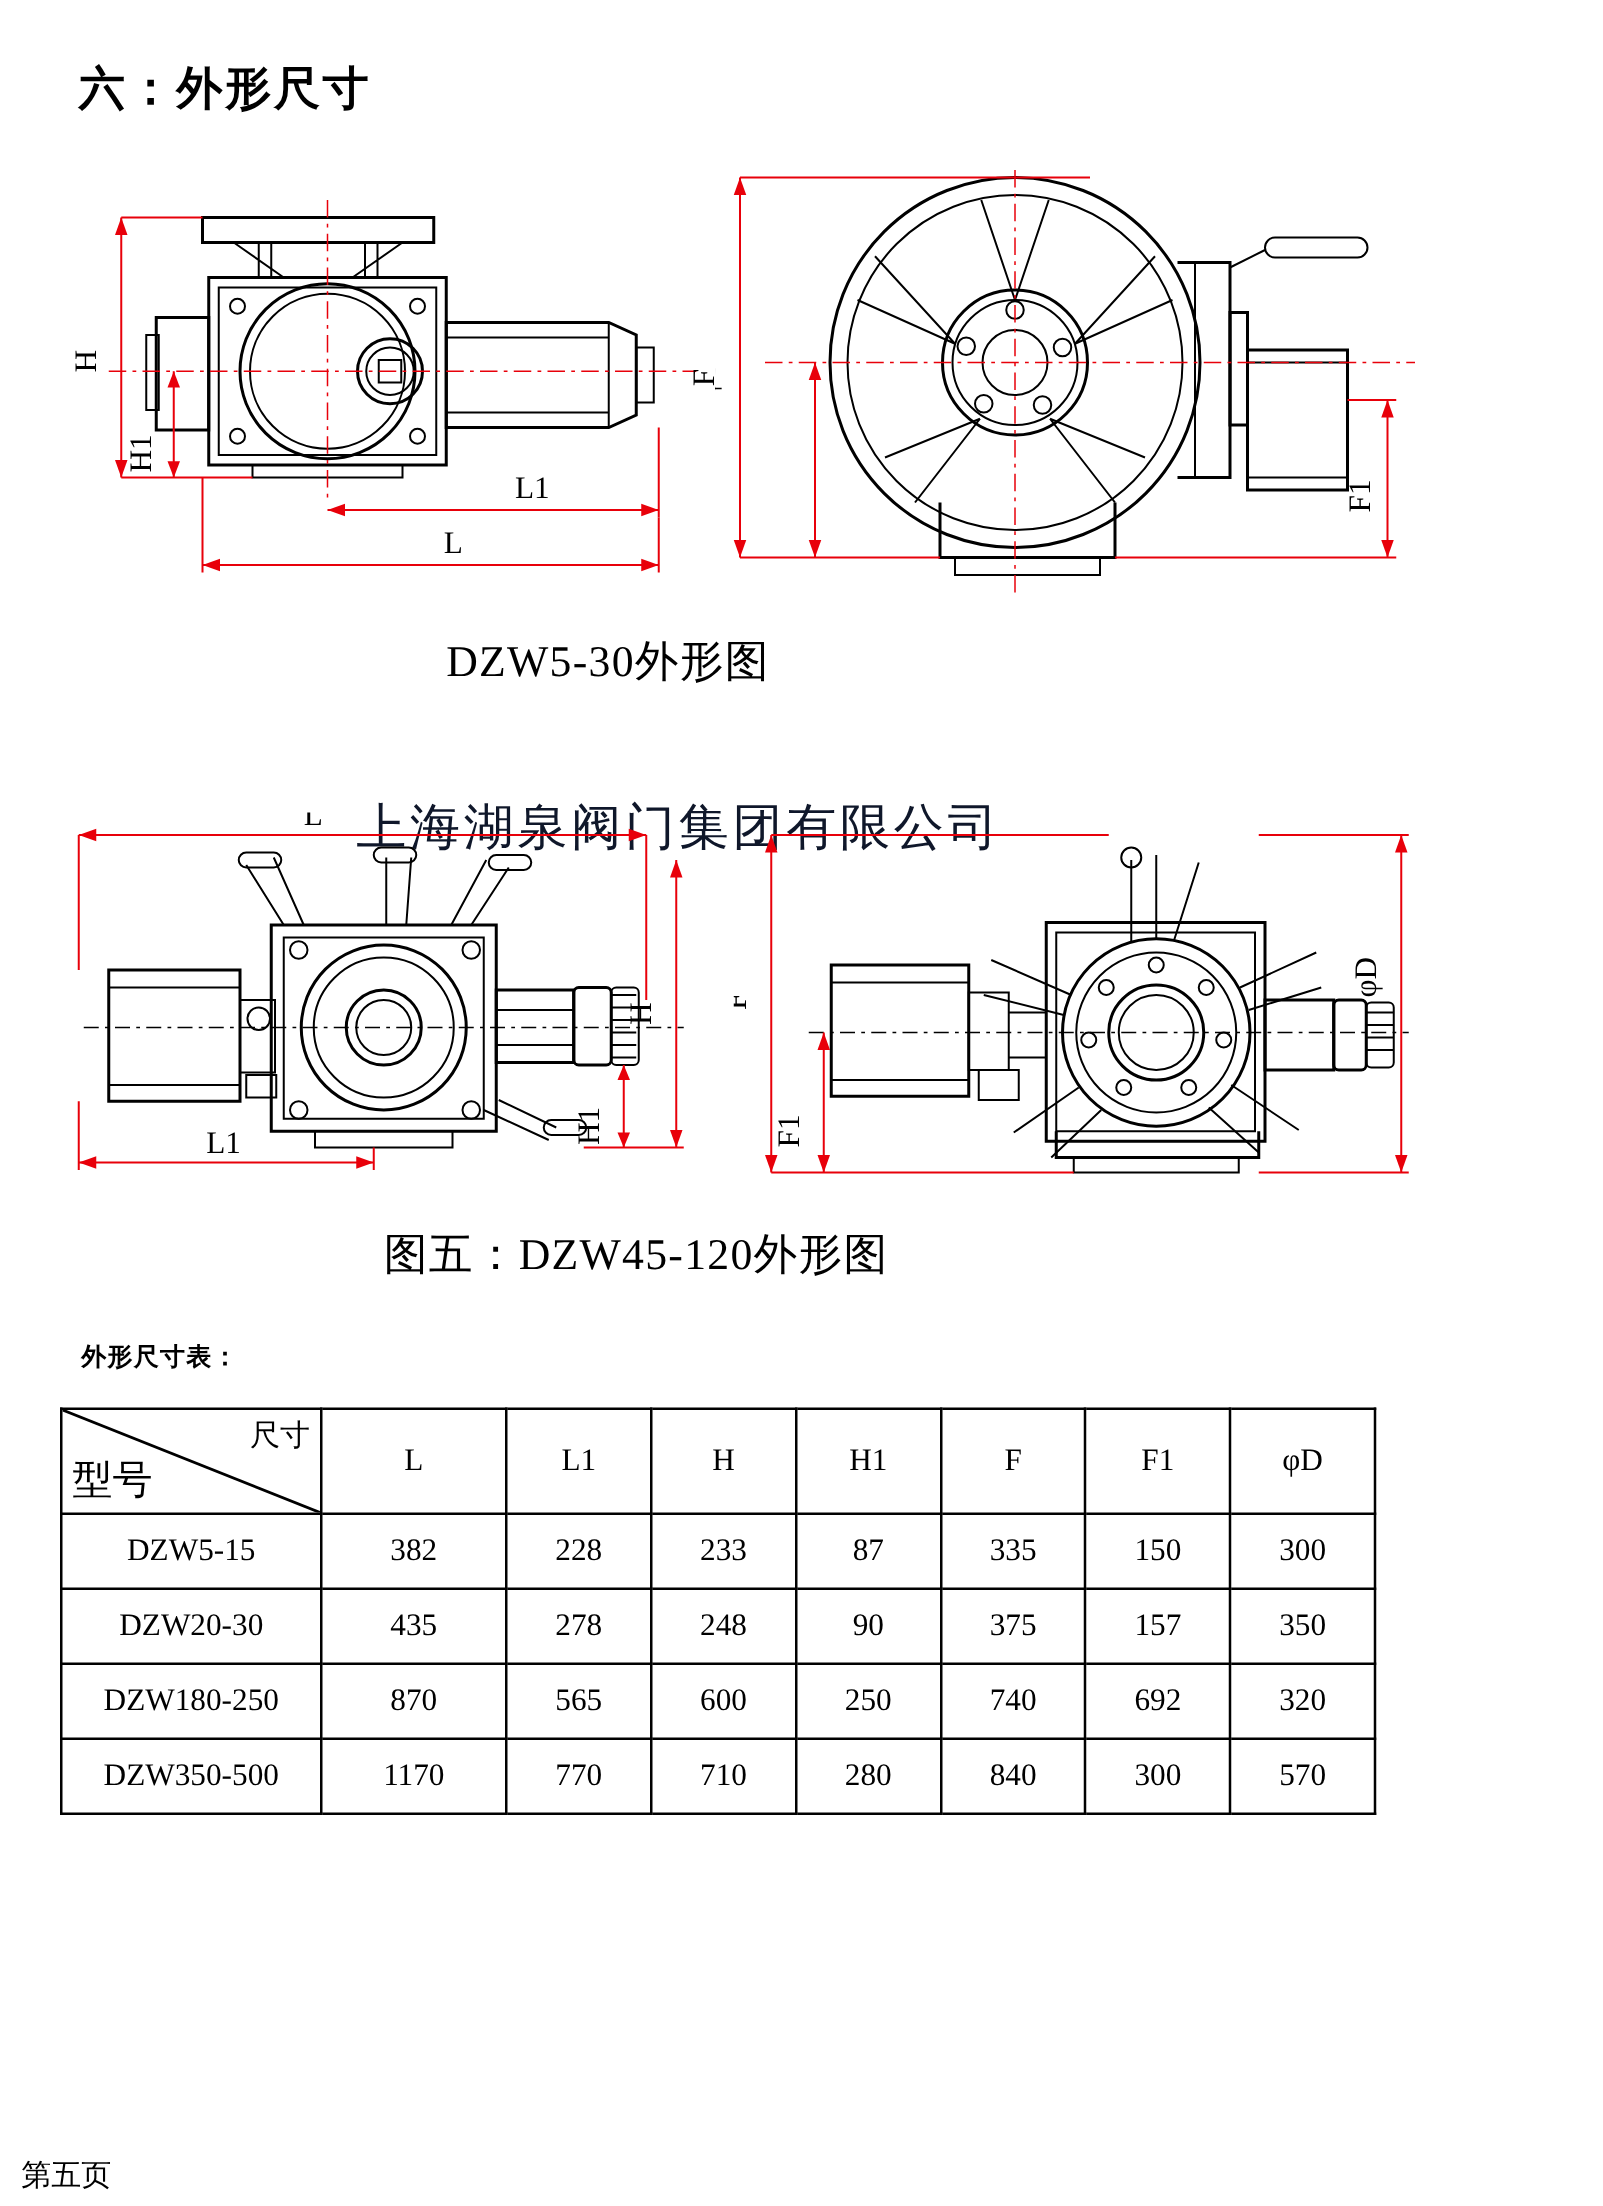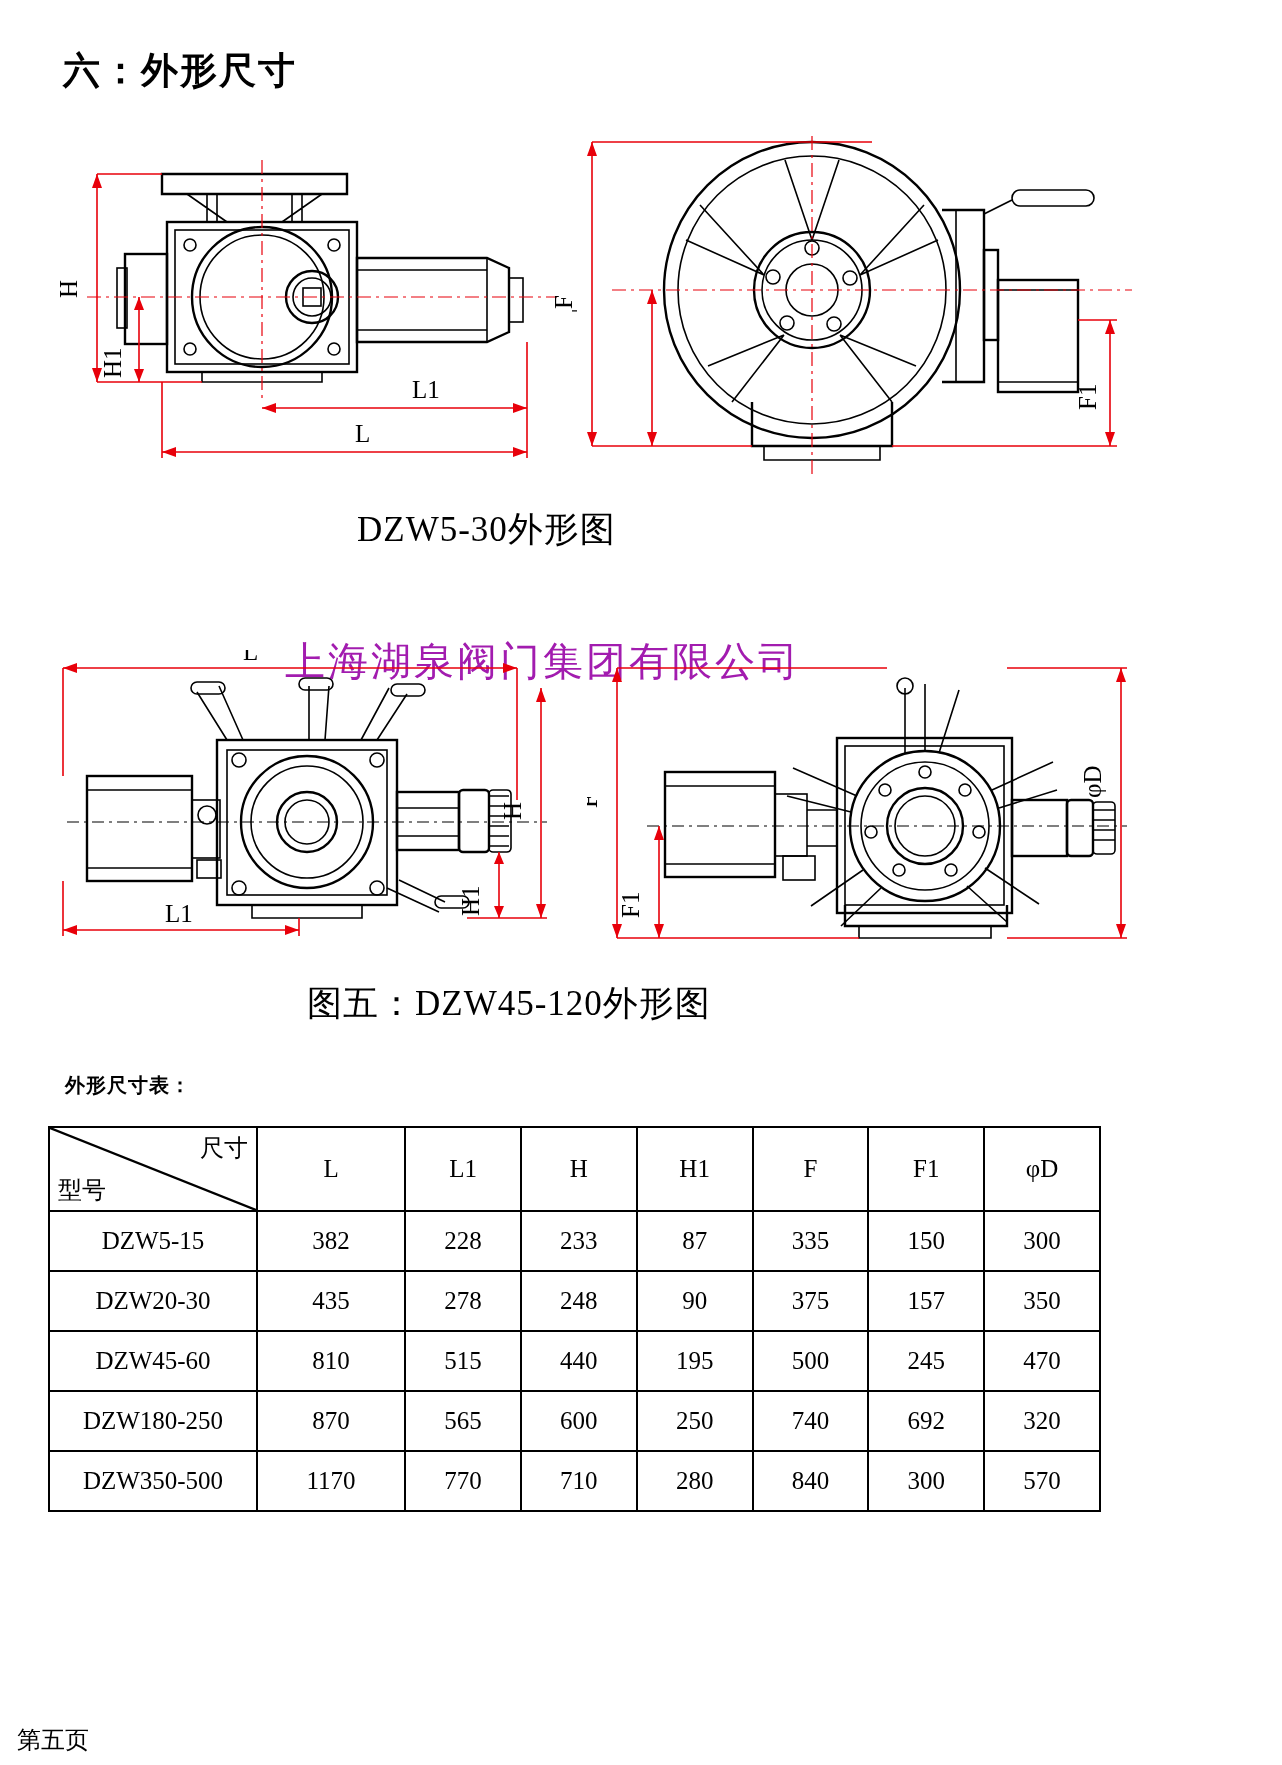--- a/index.html
+++ b/index.html
@@ -3,31 +3,31 @@
 <meta charset="utf-8">
 <style>
   html,body{margin:0;padding:0;background:#fff;}
   body{width:1282px;height:1765px;position:relative;font-family:"Liberation Serif",serif;color:#000;}
   .page{position:absolute;left:0;top:0;width:1282px;height:1765px;overflow:hidden;margin-left:17px;}
 
   .h-title{position:absolute;left:46px;top:46px;font-family:"Liberation Sans",sans-serif;font-size:37px;font-weight:bold;letter-spacing:2px;}
 
   .fig-caption{position:absolute;text-align:left;font-size:35px;font-family:"Liberation Serif",serif;letter-spacing:1px;}
 
-  .watermark{position:absolute;left:268px;top:634px;font-size:40px;font-family:"Liberation Sans",sans-serif;color:#a21caf;letter-spacing:3px;white-space:nowrap;}
+  .watermark{position:absolute;left:268px;top:634px;font-size:40px;font-family:"Liberation Sans",sans-serif;color:#0f172a;letter-spacing:3px;white-space:nowrap;}
 
   .table-title{position:absolute;left:48px;top:1072px;font-family:"Liberation Sans",sans-serif;font-size:20px;font-weight:bold;letter-spacing:1px;}
 
   table.dims{position:absolute;left:31px;top:1126px;border-collapse:collapse;width:1053px;}
   table.dims td,table.dims th{border:2px solid #000;text-align:center;font-size:25px;font-family:"Liberation Serif",serif;height:56px;font-weight:normal;}
   table.dims td.model{width:180px;}
   .corner{position:relative;padding:13px;height:72px;width:180px;}
   .corner .diag{position:absolute;left:0;top:0;width:100%;height:100%;}
   .corner .c-dim{position:absolute;right:8px;top:4px;font-size:24px;}
-  .corner .c-model{position:absolute;left:8px;bottom:4px;font-size:24px;}
+  .corner .c-model{position:absolute;left:8px;bottom:4px;font-size:32px;}
 
   .footer{position:absolute;width:100%;top:1724px;font-size:24px;}
 
   svg{position:absolute;}
   .ln{stroke:#000;stroke-width:1.6;fill:none;}
   .ln2{stroke:#000;stroke-width:2.4;fill:none;}
   .red{stroke:#e8000a;stroke-width:1.6;fill:none;}
   .redf{fill:#e8000a;}
   .dash{stroke:#e8000a;stroke-width:1.2;fill:none;stroke-dasharray:14 5 3 5;}
   .dashk{stroke:#000;stroke-width:1.2;fill:none;stroke-dasharray:12 5 3 5;}
@@ -330,30 +330,20 @@
       <td class="model">DZW20-30</td>
       <td>435</td>
       <td>278</td>
       <td>248</td>
       <td>90</td>
       <td>375</td>
       <td>157</td>
       <td>350</td>
     </tr>
     <tr>
-      <td class="model">DZW45-60</td>
-      <td>810</td>
-      <td>515</td>
-      <td>440</td>
-      <td>195</td>
-      <td>500</td>
-      <td>245</td>
-      <td>470</td>
-    </tr>
-    <tr>
       <td class="model">DZW180-250</td>
       <td>870</td>
       <td>565</td>
       <td>600</td>
       <td>250</td>
       <td>740</td>
       <td>692</td>
       <td>320</td>
     </tr>
     <tr>

